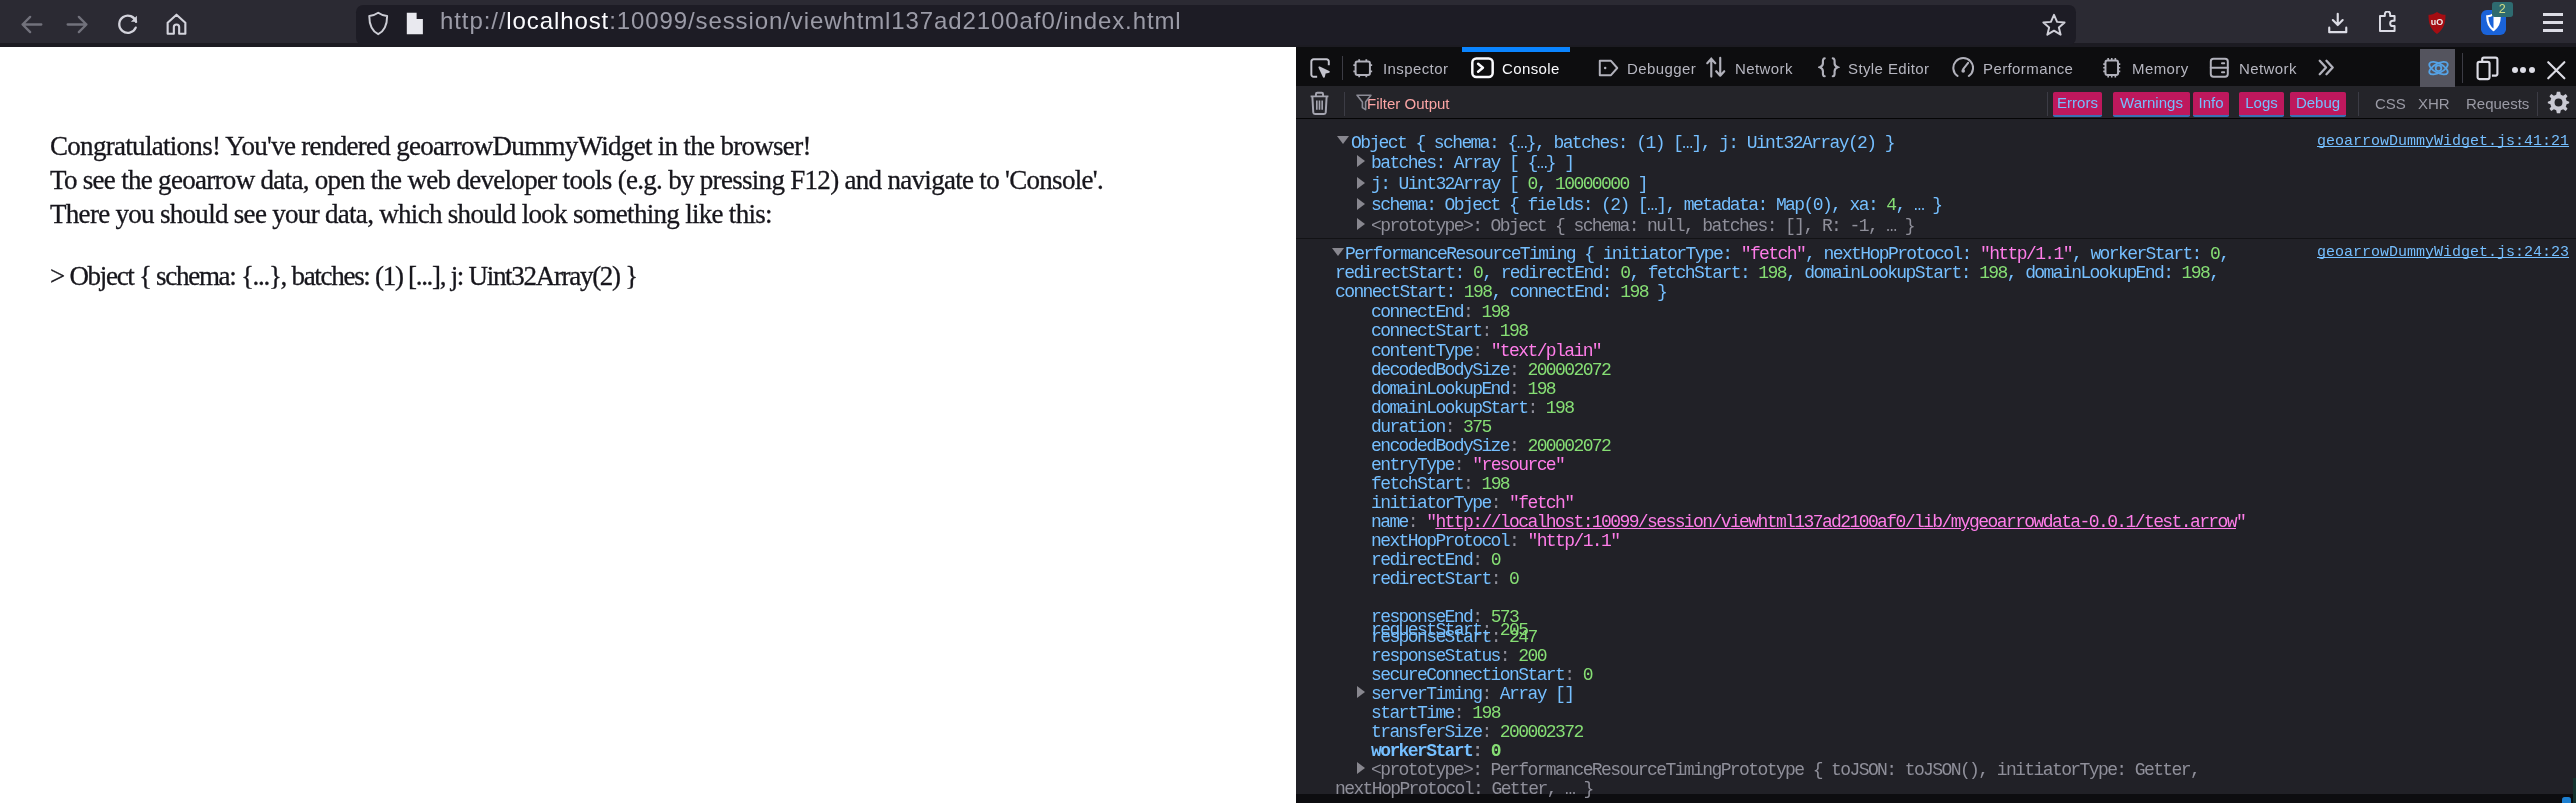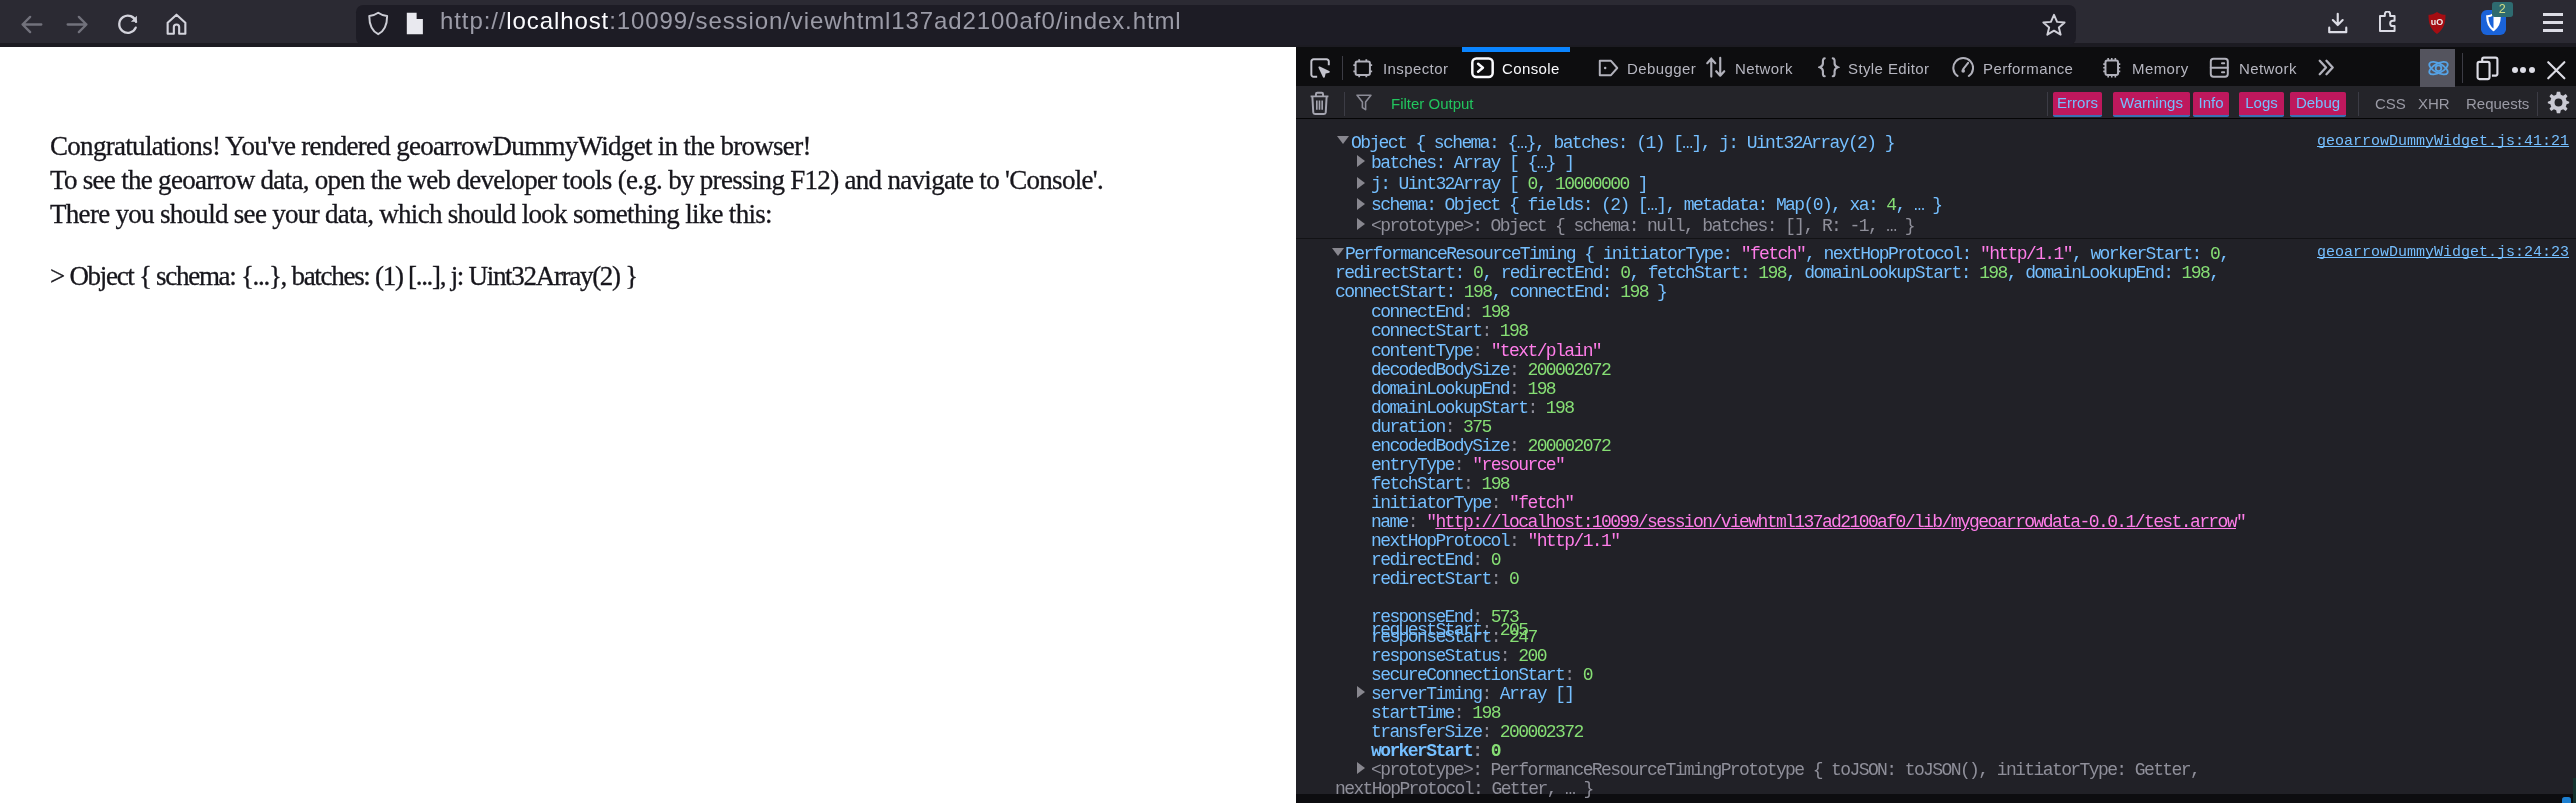--- a/index.html
+++ b/index.html
@@ -77,21 +77,21 @@
     <div class="abs tabtxt" style="left:87px;">Inspector</div>
     <div class="abs tabtxt" style="left:206px; color:#fbfbfe;">Console</div>
     <div class="abs tabtxt" style="left:331px;">Debugger</div>
     <div class="abs tabtxt" style="left:439px;">Network</div>
     <div class="abs tabtxt" style="left:552px;">Style Editor</div>
     <div class="abs tabtxt" style="left:687px;">Performance</div>
     <div class="abs tabtxt" style="left:836px;">Memory</div>
     <div class="abs tabtxt" style="left:943px;">Network</div>
     <div class="abs" style="left:166px; top:0; width:108px; height:4.5px; background:#0a84ff;"></div>
 
-    <div class="abs ftxt" style="left:95px; top:48px; color:#22c55e;">Filter Output</div>
+    <div class="abs ftxt" style="left:71px; top:48px; color:#fca5a5;">Filter Output</div>
     <div class="abs fbtn" style="left:757px; width:49px;"><span>Errors</span></div>
     <div class="abs fbtn" style="left:817px; width:77px;"><span>Warnings</span></div>
     <div class="abs fbtn" style="left:897px; width:36px;"><span>Info</span></div>
     <div class="abs fbtn" style="left:943px; width:45px;"><span>Logs</span></div>
     <div class="abs fbtn" style="left:994px; width:56px;"><span>Debug</span></div>
     <div class="abs ftxt" style="left:1079px; top:48px;">CSS</div>
     <div class="abs ftxt" style="left:1122px; top:48px;">XHR</div>
     <div class="abs ftxt" style="left:1170px; top:48px;">Requests</div>
 
     <div class="abs vsep" style="left:46px; top:9px; height:24px;"></div>

